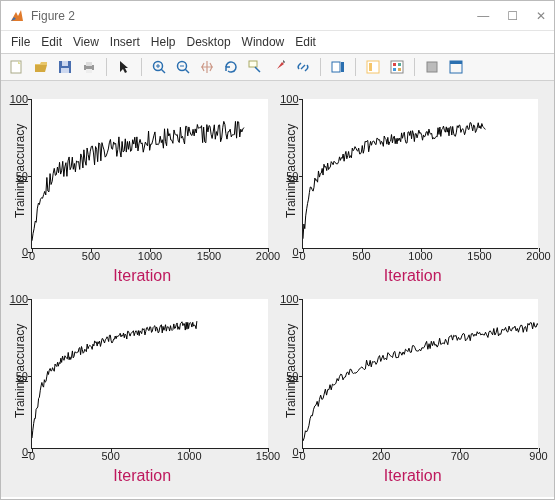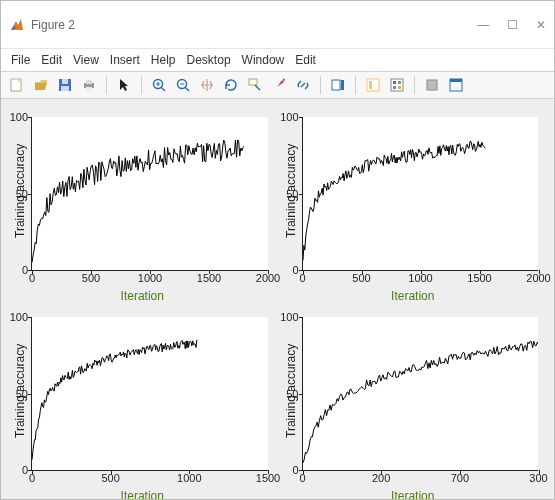--- a/index.html
+++ b/index.html
@@ -8,21 +8,21 @@
     font-family: "Segoe UI", Tahoma, sans-serif;
     font-size: 12px;
     background: #fff;
     color: #333;
     width: 555px;
     height: 500px;
     overflow: hidden;
     border: 1px solid #bbb;
   }
   .titlebar {
-    height: 48px;
+    height: 30px;
     display: flex;
     align-items: center;
     padding: 0 8px;
     border-bottom: 1px solid #e5e5e5;
     color: #666;
   }
   .titlebar .app-icon {
     width: 16px; height: 16px; margin-right: 6px;
     display: inline-flex; align-items: center; justify-content: center;
   }
@@ -86,32 +86,32 @@
     position: relative;
     border-left: 1px solid #222;
     border-bottom: 1px solid #222;
     margin: 6px 6px 0 2px;
   }
   .axes svg { position: absolute; left:0; top:0; width:100%; height:100%; }
   .yticks {
     position: absolute; left: -32px; top: 0; bottom: 0; width: 30px;
     font-size: 11px; color: #222;
   }
-  .yticks span { position: absolute; right: 2px; transform: translateY(-50%); }
+  .yticks span { position: absolute; right: 2px; transform: translateY(-50%); text-decoration: underline; }
   .xticks {
     position: absolute; left: 0; right: 0; bottom: -16px; height: 14px;
     font-size: 11px; color: #222;
   }
   .xticks span { position: absolute; transform: translateX(-50%); }
   .tickmark { position: absolute; background: #222; }
   .xlabel {
     text-align: center;
-    font-size: 12px;
+    font-size: 16px;
     margin-top: 18px;
-    color: #4d7c0f;
+    color: #be185d;
   }
 </style>
 </head>
 <body>
 
 <div class="titlebar">
   <span class="app-icon">
     <svg viewBox="0 0 16 16" width="16" height="16">
       <path d="M2 13 L7 4 L9 8 L12 2 L14 13 Z" fill="#e07a2b"></path>
       <path d="M2 13 L5 9 L7 11 Z" fill="#3b6fb0"></path>
@@ -358,19 +358,19 @@
             <span style="top: 0px;">100</span>
           </div>
           <div class="tickmark" style="bottom: -4px; height: 4px; width: 1px; left: 0px;"></div>
           <div class="tickmark" style="bottom: -4px; height: 4px; width: 1px; left: 78.6667px;"></div>
           <div class="tickmark" style="bottom: -4px; height: 4px; width: 1px; left: 157.333px;"></div>
           <div class="tickmark" style="bottom: -4px; height: 4px; width: 1px; left: 236px;"></div>
           <div class="xticks">
             <span style="left: 0px;">0</span>
             <span style="left: 78.6667px;">200</span>
             <span style="left: 157.333px;">700</span>
-            <span style="left: 236px;">300</span>
+            <span style="left: 236px;">900</span>
           </div>
         </div>
     </div>
     <div class="xlabel">Iteration</div>
   </div>
 </div>
 
 </body></html>

